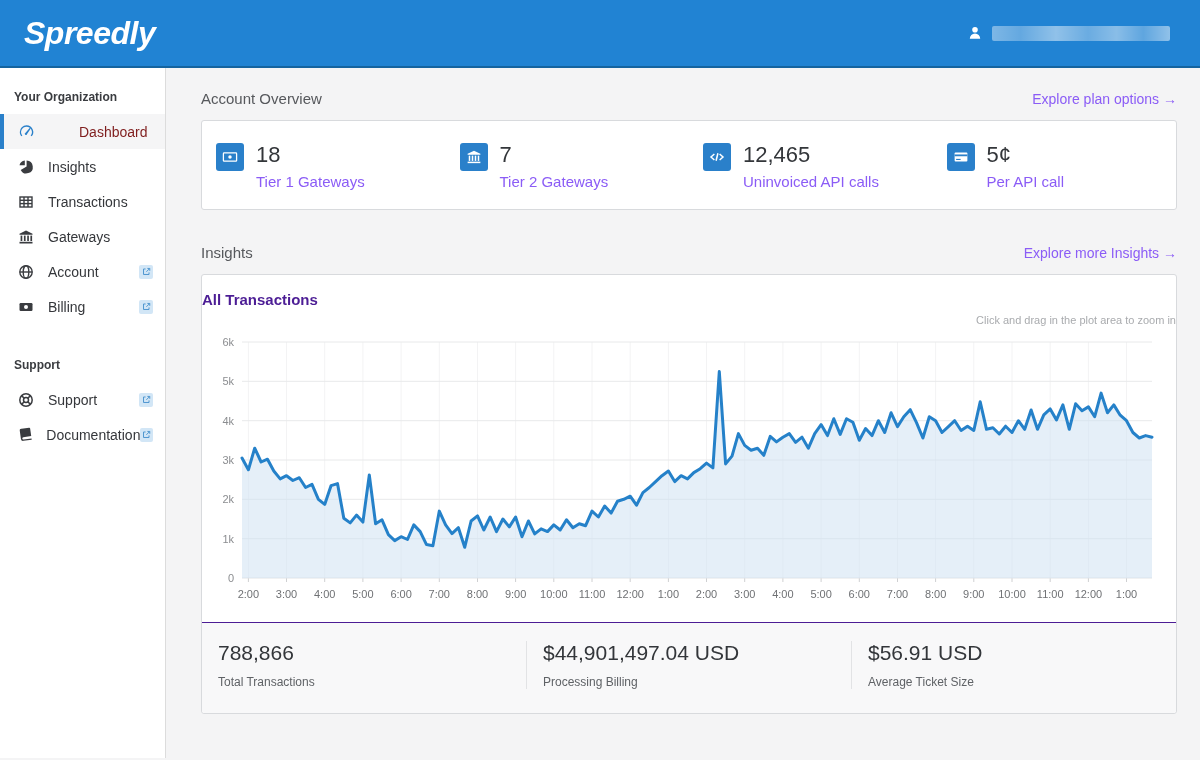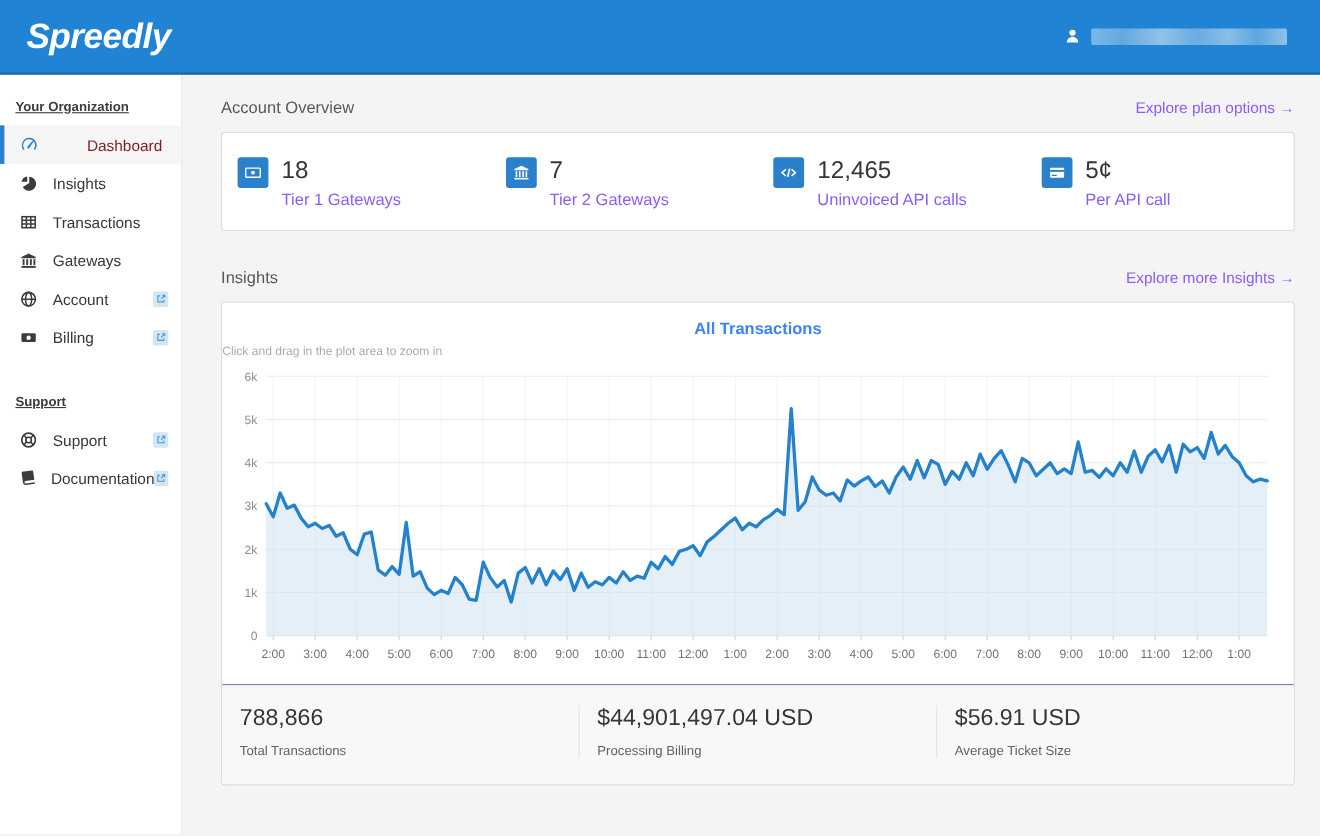--- a/index.html
+++ b/index.html
@@ -11,21 +11,21 @@
   .logo { color:#fff; font-size:32px; font-weight:bold; font-style:italic; letter-spacing:-0.5px; cursor:pointer; }
   .user { display:flex; align-items:center; gap:9px; cursor:pointer; }
   .user-redacted { width:178px; height:15px; border-radius:2px;
     background:linear-gradient(90deg, rgba(255,255,255,.42) 0%, rgba(255,255,255,.30) 16%,
       rgba(255,255,255,.50) 36%, rgba(255,255,255,.33) 54%, rgba(255,255,255,.47) 70%,
       rgba(255,255,255,.28) 85%, rgba(255,255,255,.50) 100%); }
 
   
   .shell { display:flex; height:690px; }
   .sidebar { width:166px; background:#fff; border-right:1px solid #dcdcdc; padding-top:14px; flex:0 0 166px; }
-  .side-heading { font-size:12px; font-weight:bold; color:#3a3c40; padding:8px 14px 10px;text-decoration:underline; }
+  .side-heading { font-size:12px; font-weight:bold; color:#3a3c40; padding:8px 14px 10px; }
   .side-heading.second { margin-top:26px; }
   .nav-item { display:flex; align-items:center; height:35px; padding:0 12px 0 14px;
               color:#35373b; font-size:14px; cursor:pointer; border-left:4px solid transparent; }
   .nav-item .ni-icon { width:17px; height:17px; margin-right:13px; display:flex; align-items:center; color:#3a3c40; }
   .nav-item.active { background:#f5f5f6; border-left-color:#2a80ca; color:#7f1d1d;gap:31px; }
   .nav-item.active .ni-icon { color:#2a80ca; }
   .ext { margin-left:auto; width:14px; height:14px; background:#d2e6f6; border-radius:2px;
          display:flex; align-items:center; justify-content:center; }
 
   
@@ -37,22 +37,22 @@
 
   .card { background:#fff; border:1px solid #d8dadd; border-radius:3px; }
   .stats-card { margin-top:13px; display:flex; padding:22px 0 19px; }
   .stat { flex:1; display:flex; padding-left:14px; gap:12px; }
   .stat-icon { width:28px; height:28px; border-radius:3px; background:#2a80ca; flex:0 0 28px;
                display:flex; align-items:center; justify-content:center; }
   .stat-num { font-size:22px; color:#33363a; line-height:1.05; }
   .stat-label { font-size:15px; color:#8b5cf6; margin-top:7px; }
 
   .chart-card { margin-top:13px; }
-  .chart-title { text-align:center; font-size:15px; font-weight:bold; color:#3b82f6; padding-top:16px; }
-  .chart-sub { text-align:left; font-size:11px; color:#a9abae; margin-top:6px; }
+  .chart-title { text-align:left; font-size:15px; font-weight:bold; color:#4c1d95; padding-top:16px; }
+  .chart-sub { text-align:right; font-size:11px; color:#a9abae; margin-top:6px; }
   #chart-svg { display:block; width:972px; height:296px; cursor:crosshair; }
   svg text { font-family:"Liberation Sans", sans-serif; }
 
   .summary { background:#f8f8f9; border-top:1px solid #4c1d95; display:flex; padding:18px 0 24px;
              border-radius:0 0 3px 3px; }
   .sum-col { flex:1; padding-left:16px; }
   .sum-col + .sum-col { border-left:1px solid #e2e3e5; }
   .sum-num { font-size:21px; color:#33363a; }
   .sum-label { font-size:12px; color:#5f6266; margin-top:10px; }
 </style>

